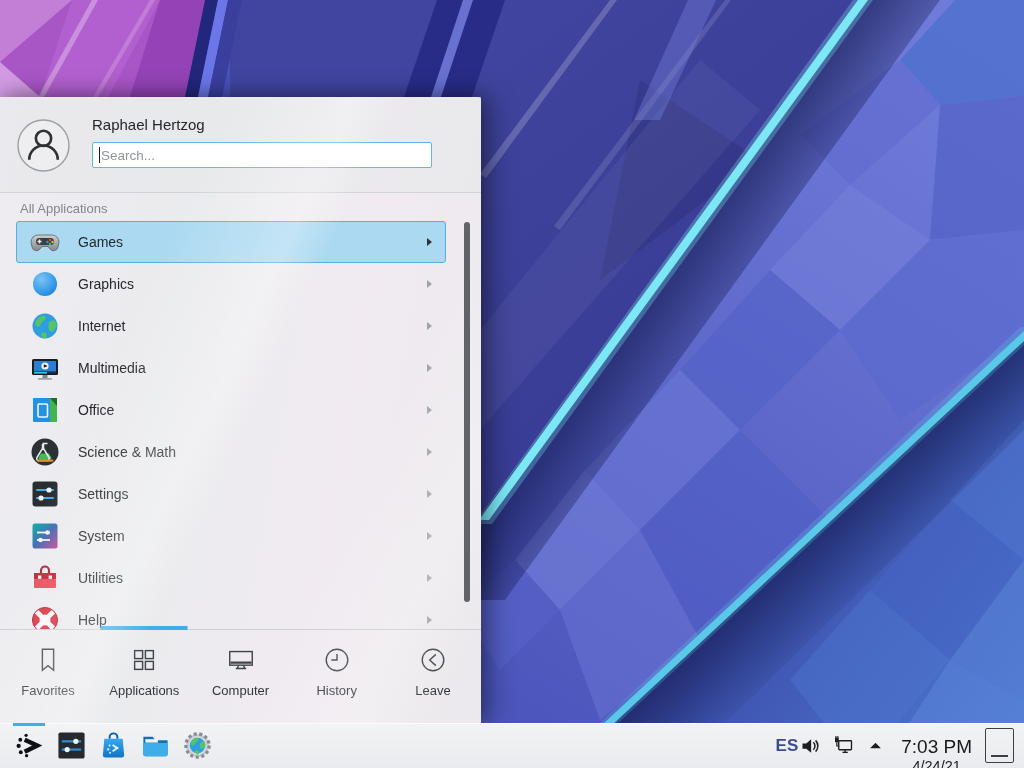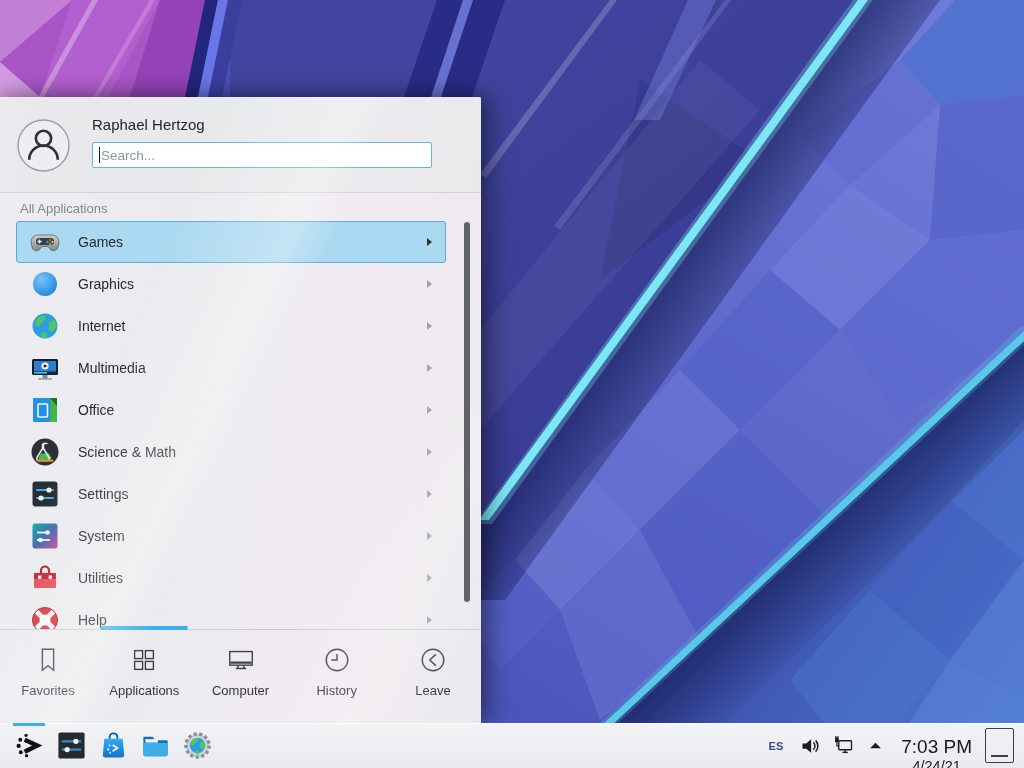--- a/index.html
+++ b/index.html
@@ -54,21 +54,21 @@
   
   .taskbar{position:absolute;left:0;top:723px;width:1024px;height:45px;z-index:3;
     background:linear-gradient(#f2f3f5,#e9ebee);box-shadow:inset 0 1px 0 rgba(255,255,255,.7);
     display:flex;align-items:center;padding:0 8px;box-sizing:border-box;}
   .launchers{display:flex;align-items:center;height:100%;}
   .launcher{width:42px;height:45px;display:flex;align-items:center;justify-content:center;position:relative;}
   .launcher .li{width:31px;height:31px;}
   .launcher .li svg{width:100%;height:100%;display:block;}
   .launcher.active::before{content:"";position:absolute;top:0;left:5px;right:5px;height:3px;background:#3daee9;}
   .tray{margin-left:auto;display:flex;align-items:center;height:100%;}
-  .kb{font-size:11px;font-weight:700;color:#3c4b8e;margin-right:15px;}
+  .kb{font-size:17px;font-weight:700;color:#3c4b8e;}
   .tray-icon{width:24px;height:24px;margin-right:10px;}
   .tray-icon svg{width:100%;height:100%;display:block;}
   .tray-icon.small{width:19px;height:19px;}
   .clock{margin:0 13px 0 6px;text-align:center;line-height:1;}
   .clock .time{font-size:19px;color:#17191c;margin-top:19px;}
   .clock .date{font-size:14.5px;color:#17191c;margin-top:3px;}
   .show-desktop{width:27px;height:33px;border:1px solid #3c4045;border-radius:2px;position:relative;margin-right:2px;background:transparent;}
   .show-desktop::after{content:"";position:absolute;left:5px;right:5px;bottom:5px;height:2px;background:#3c4045;}
 </style>
 </head>

